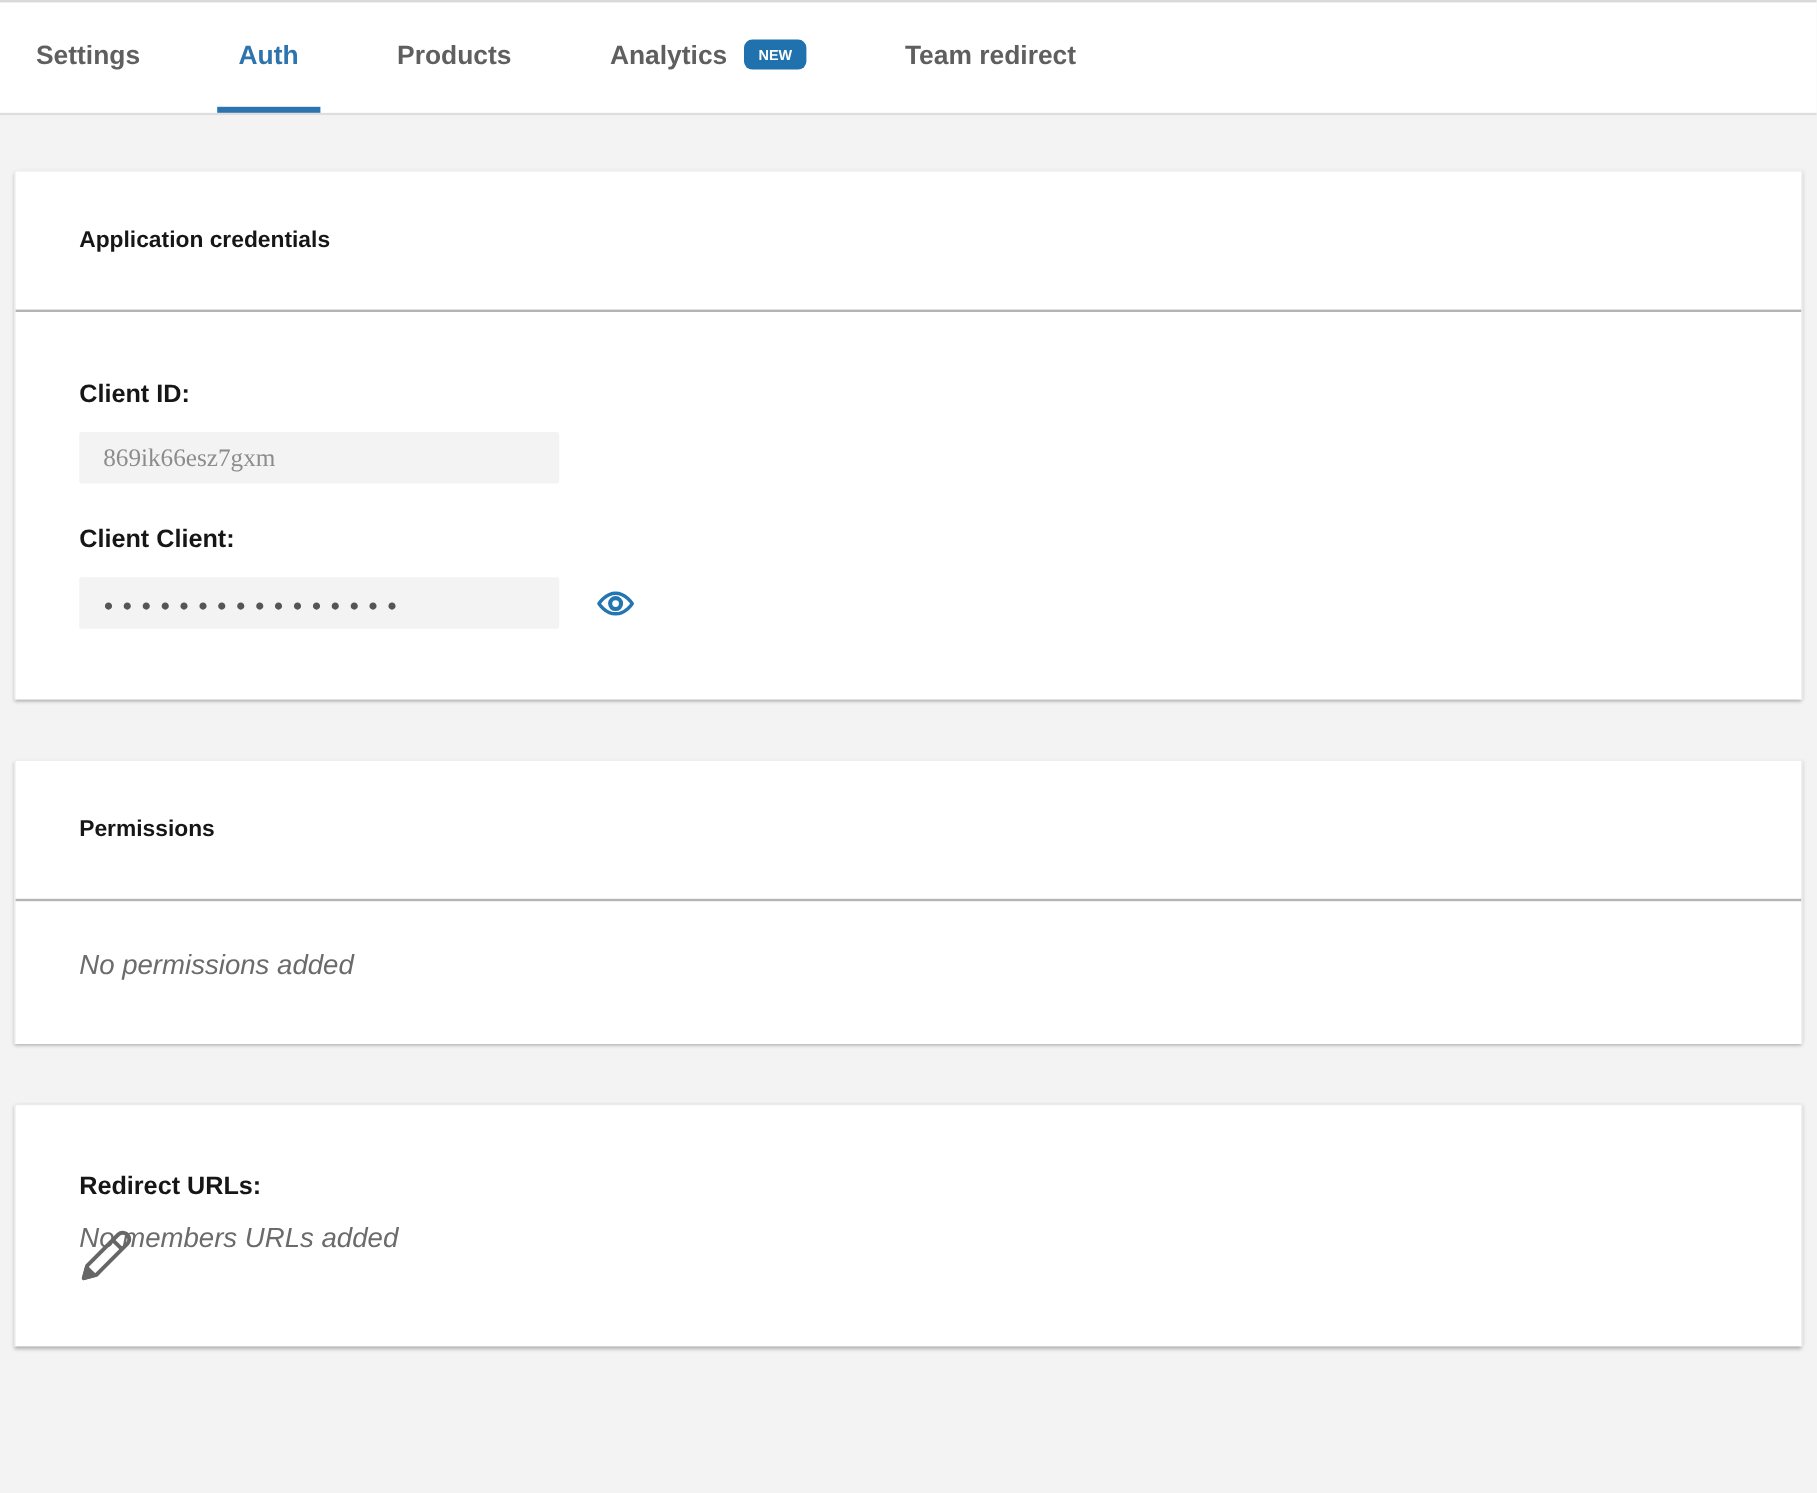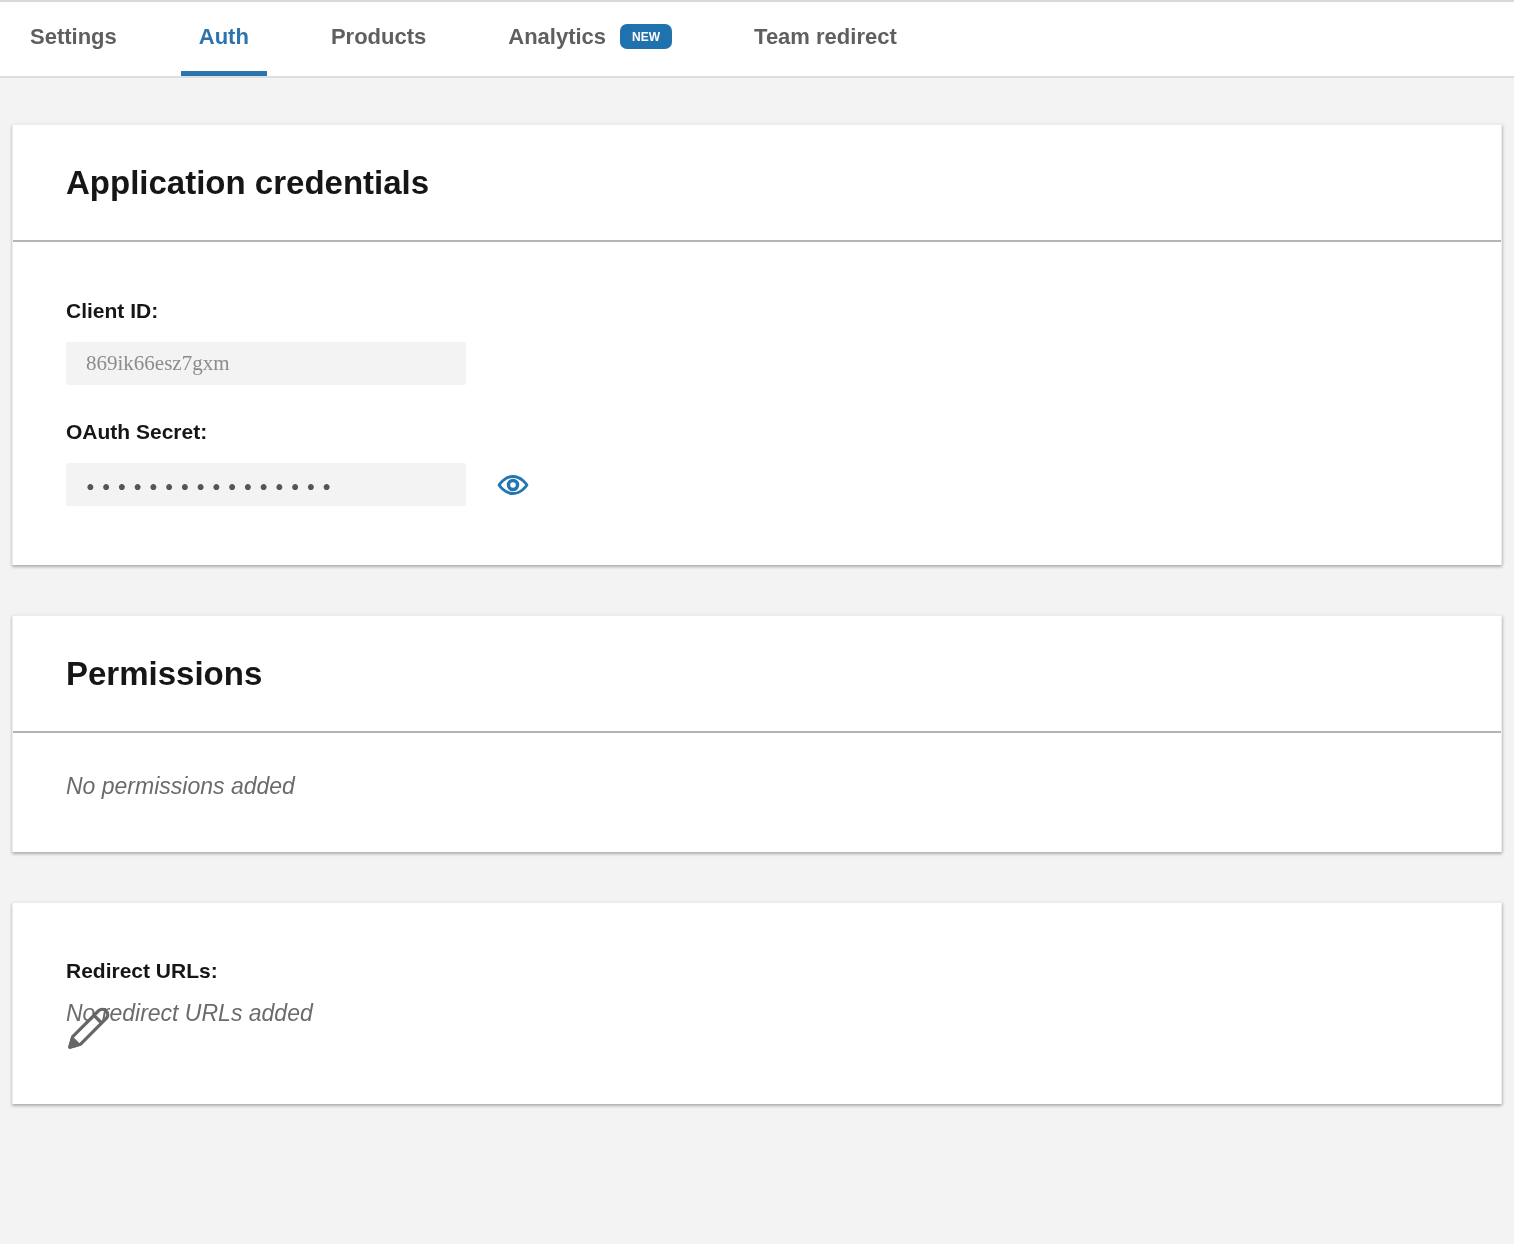--- a/index.html
+++ b/index.html
@@ -12,21 +12,21 @@
   html,body{margin:0;padding:0;}
   body{
     width:1514px;height:1244px;
     background:var(--page-bg);
     font-family:"Liberation Sans","DejaVu Sans",sans-serif;
     color:#161616;
     overflow:hidden;
   }
   
   .tabbar{
-    height:78px;
+    height:96px;
     background:#ffffff;
     border-top:2px solid #d9d9d9;
     border-bottom:2px solid #dedede;
     display:flex;
     align-items:stretch;
     padding-left:12px;
   }
   .tab{
     display:flex;
     align-items:center;
@@ -66,21 +66,21 @@
   .card-2,.card-3{margin-top:50px;}
   .card-header{
     padding:0 53px;
     height:117px;
     display:flex;
     align-items:center;
     border-bottom:2px solid #b4b4b4;
   }
   .card-header h2{
     margin:0;
-    font-size:33px;
+    font-size:19px;
     font-weight:700;
     color:#161616;
   }
   .card-body{padding:0 53px;}
   .card-1 .card-body{padding-top:57px;padding-bottom:59px;}
   .card-2 .card-body{padding-top:40px;padding-bottom:52px;}
   .card-3 .card-body{padding-top:56px;padding-bottom:53px;padding-right:60px;display:flex;justify-content:space-between;align-items:flex-start;flex-direction:column;}
   .field-label{
     display:block;
     font-size:21px;
@@ -154,21 +154,21 @@
 <section class="card card-1">
   <div class="card-header">
     <h2>Application credentials</h2>
   </div>
   <div class="card-body">
     <div class="field">
       <label class="field-label">Client ID:</label>
       <input class="text-input" readonly="" value="869ik66esz7gxm" style="">
     </div>
     <div class="field">
-      <label class="field-label">OAuth Secret:</label>
+      <label class="field-label">Client Client:</label>
       <div class="input-row">
         <input class="text-input secret" readonly="" value="••••••••••••••••" style="">
         <button class="eye-btn">
           <span style="display:flex">
             <svg width="32" height="32" viewBox="0 0 24 24" fill="none" stroke="#2376b2" stroke-width="2.2" stroke-linejoin="round" stroke-linecap="round">
               <path d="M1.6 12s3.9-6.4 10.4-6.4S22.4 12 22.4 12s-3.9 6.4-10.4 6.4S1.6 12 1.6 12z"></path>
               <circle cx="12" cy="12" r="3.4" stroke-width="2.6"></circle>
             </svg>
           </span>
         </button>
@@ -183,21 +183,21 @@
   </div>
   <div class="card-body">
     <span class="empty-text">No permissions added</span>
   </div>
 </section>
 
 <section class="card card-3">
   <div class="card-body">
     <div class="oauth-left">
       <label class="field-label" style="margin-bottom:0">Redirect URLs:</label>
-      <span class="empty-text">No redirect URLs added</span>
+      <span class="empty-text">No members URLs added</span>
     </div>
     <button class="edit-btn">
       <span style="display:flex">
         <svg width="46" height="46" viewBox="0 0 24 24" fill="none" stroke="#666666" stroke-width="1.7" stroke-linejoin="round">
           <path d="M17 3a2.83 2.83 0 0 1 4 4L7.5 20.5 2 22l1.5-5.5L17 3z"></path>
           <path d="M14.6 5.4l4 4"></path>
           <path d="M2 22l1.3-4.6 3.3 3.3z" fill="#666666"></path>
         </svg>
       </span>
     </button>

